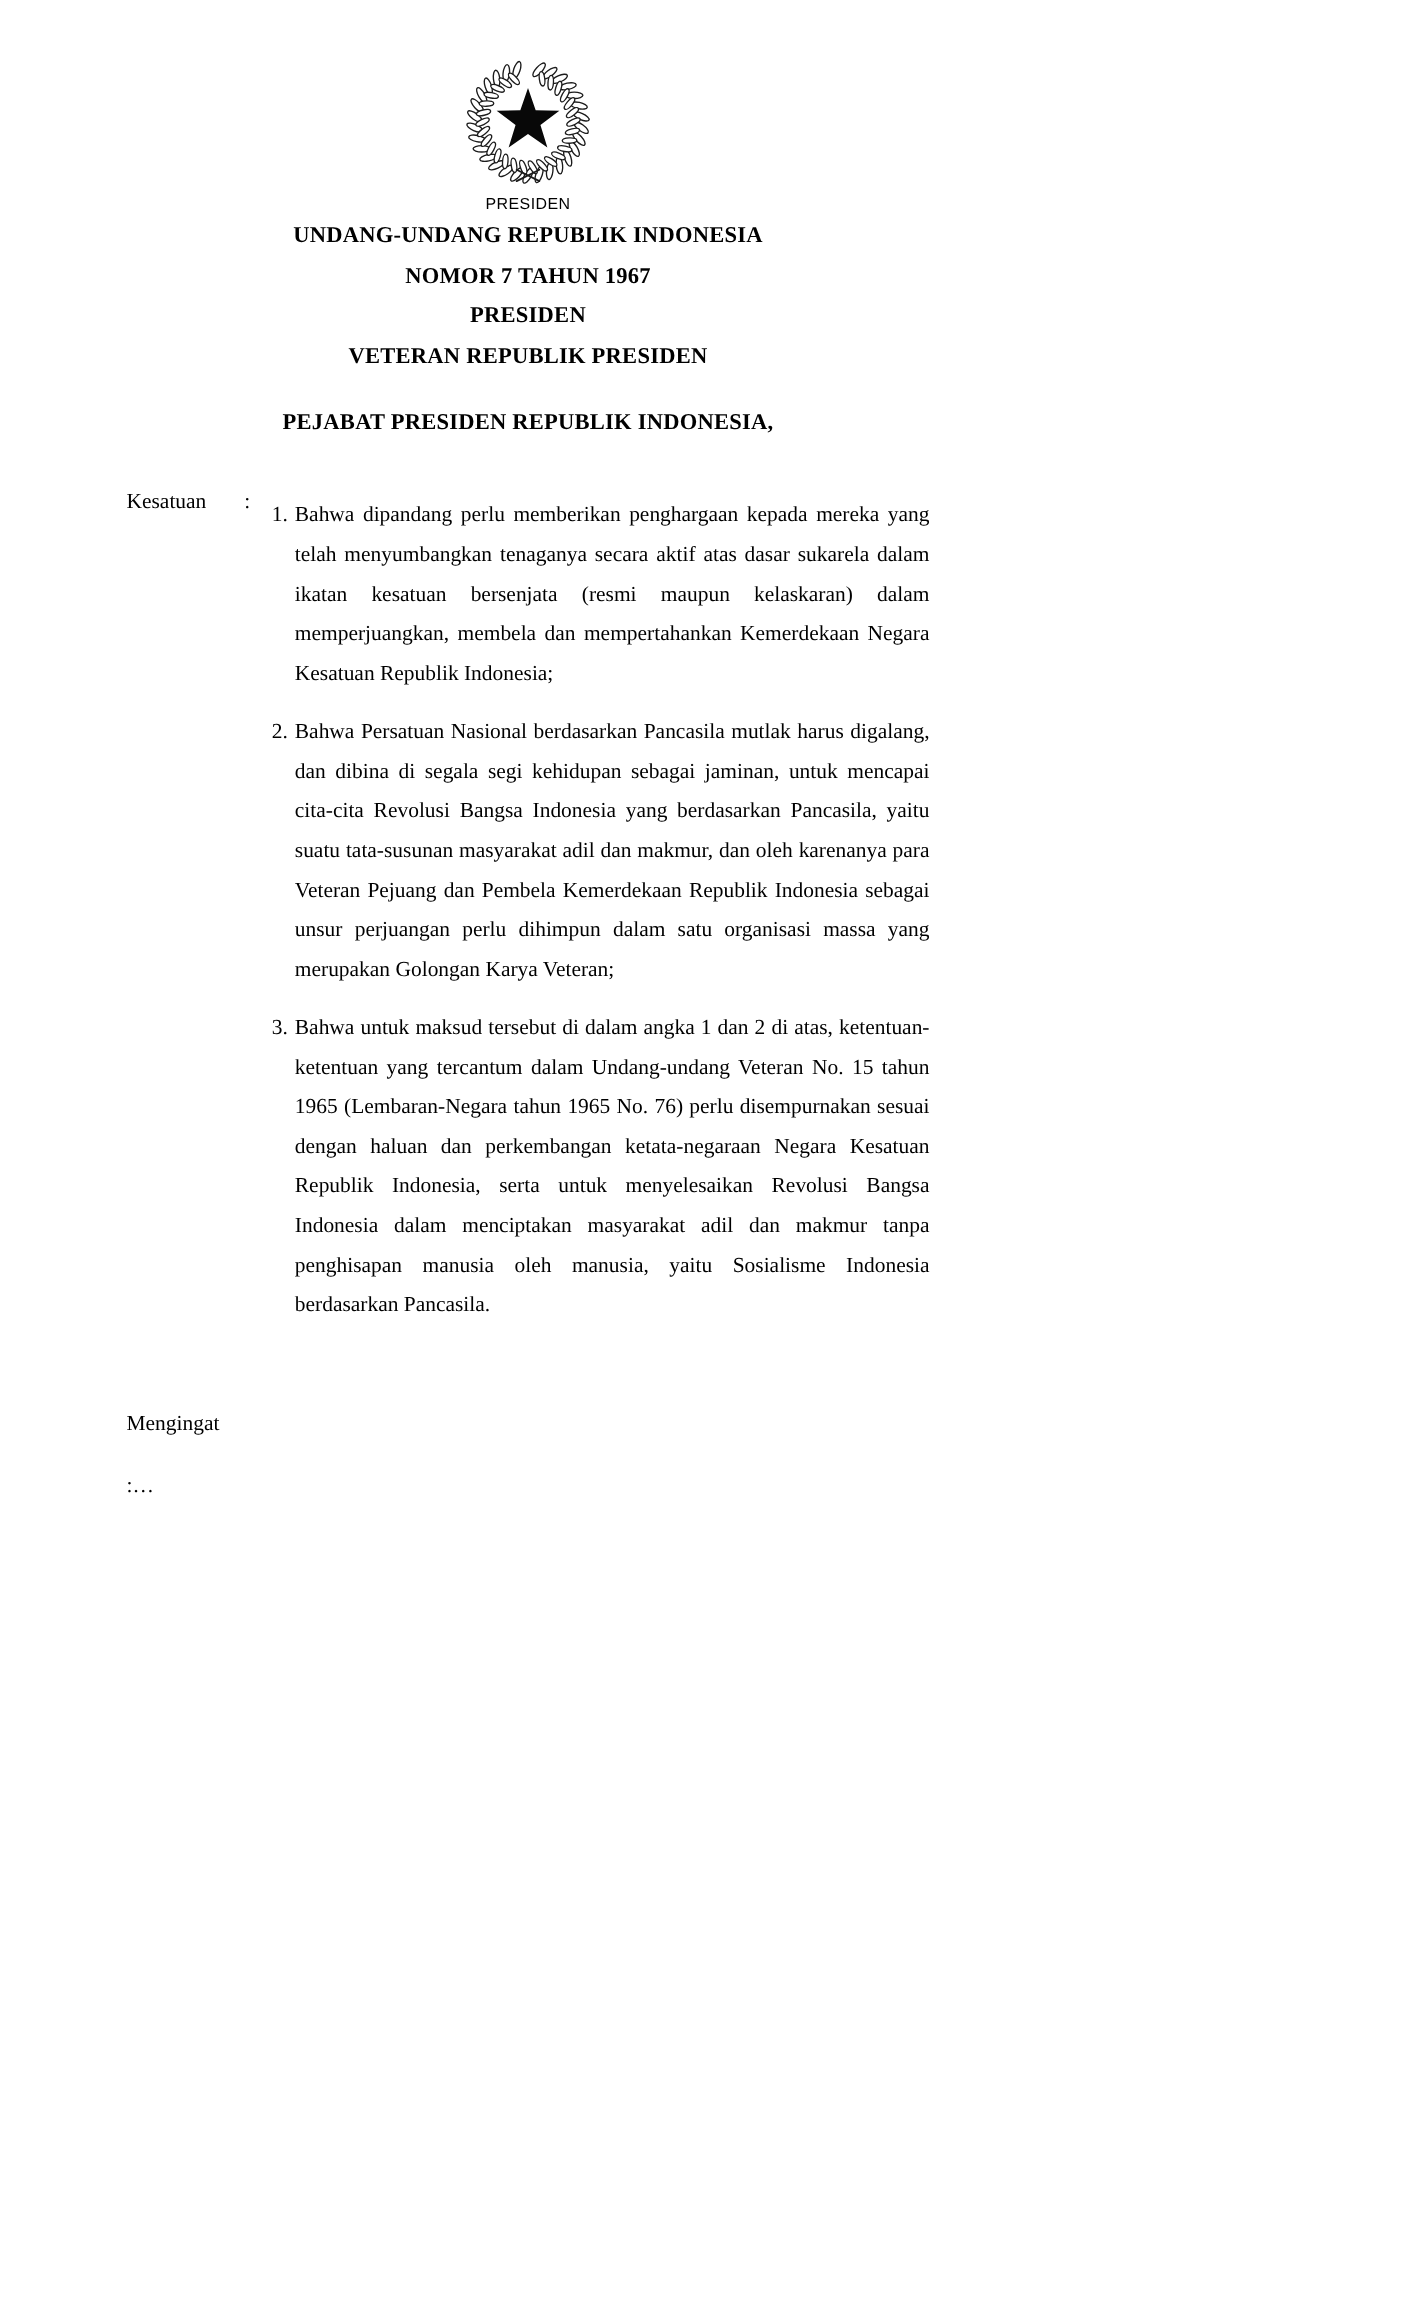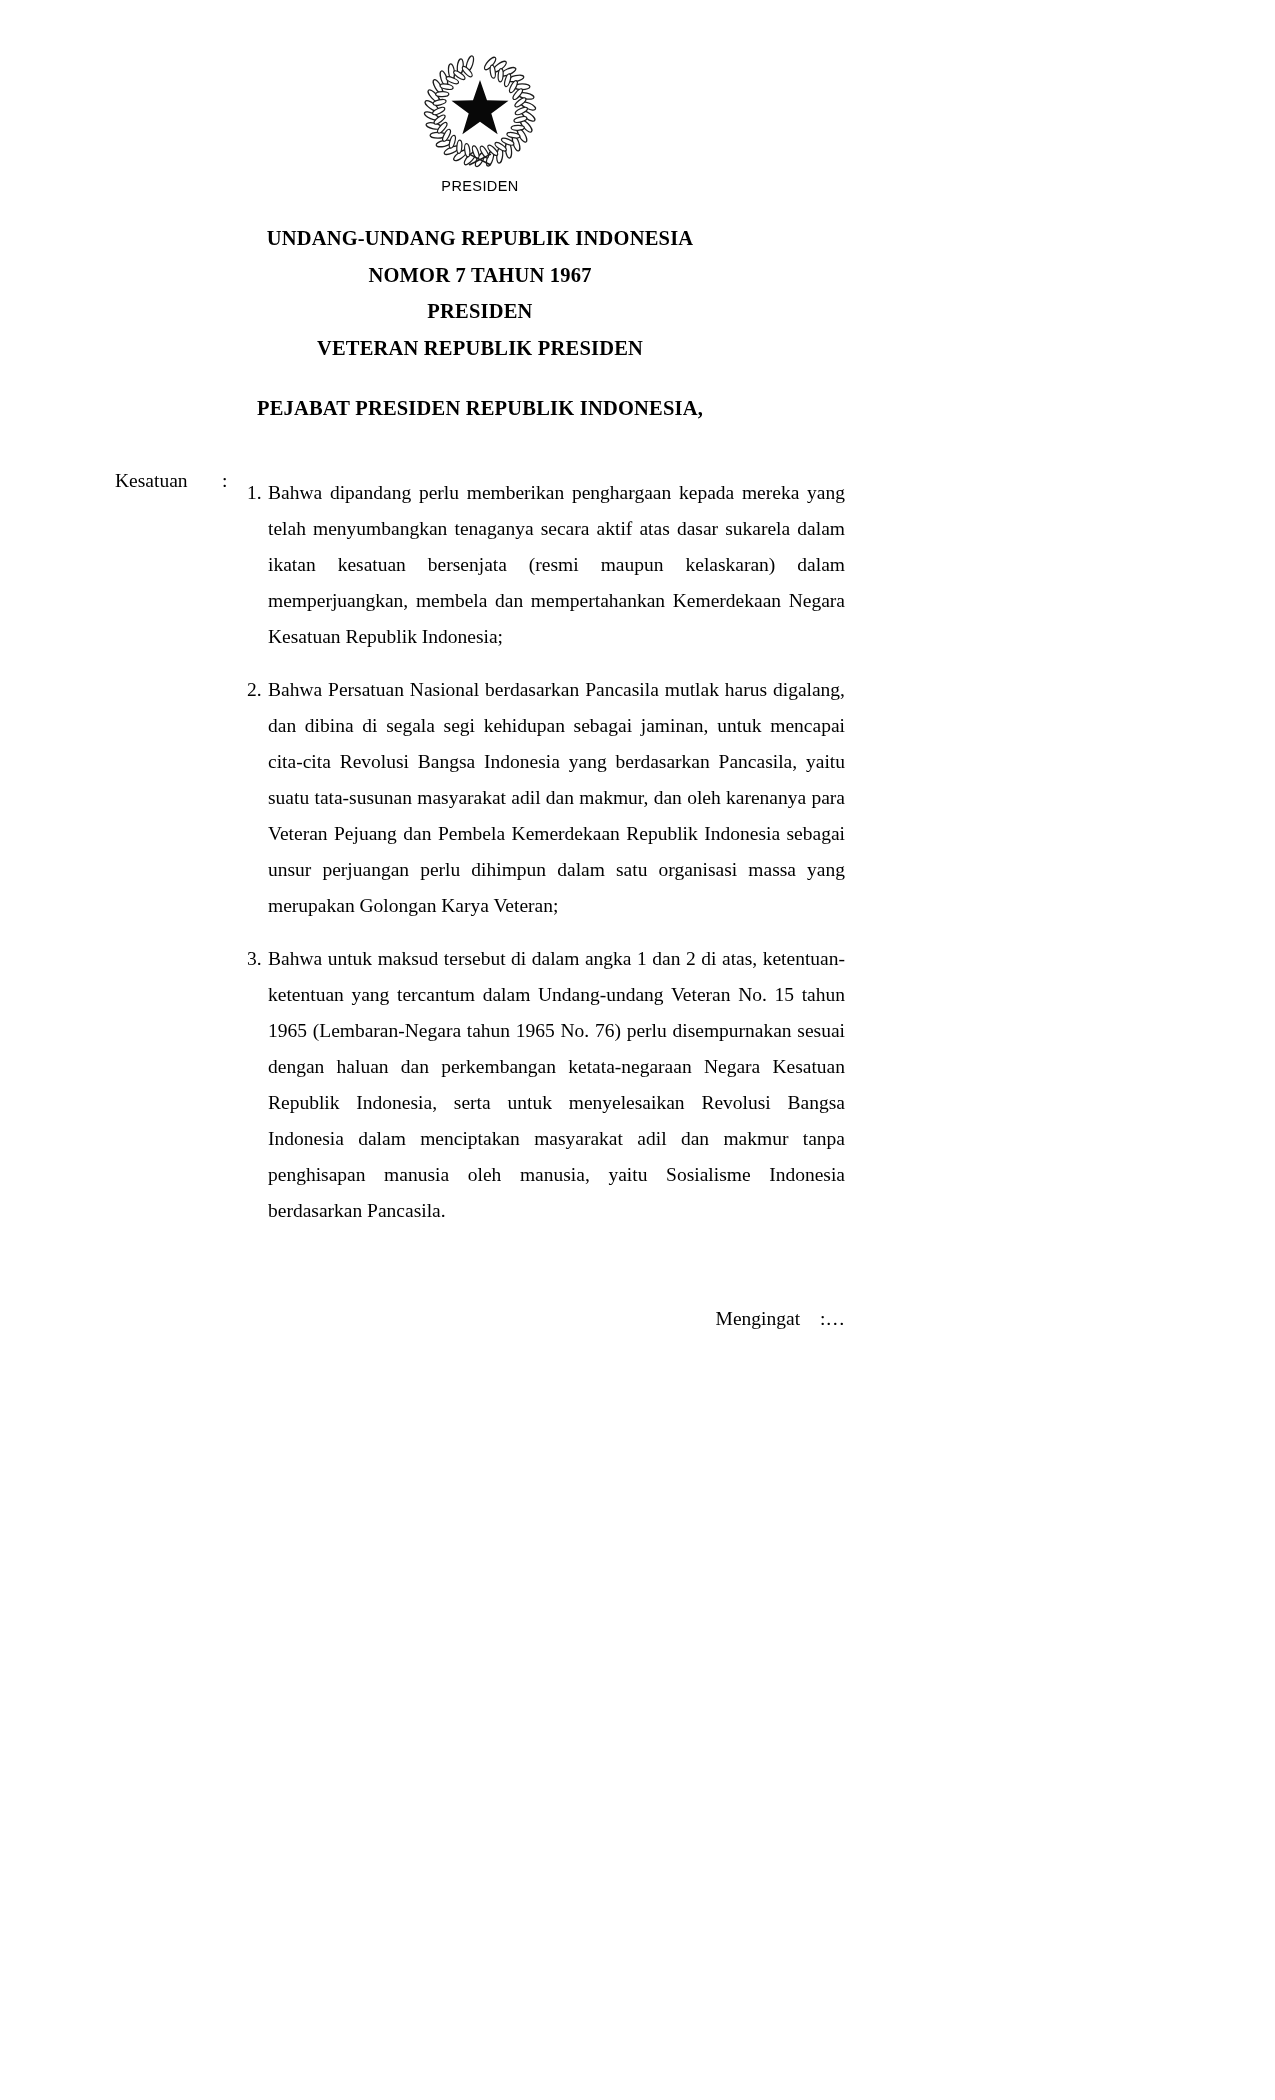--- a/index.html
+++ b/index.html
@@ -34,21 +34,20 @@
   }
   .letterhead-text {
     margin-top: 2px;
     font-family: "Liberation Sans", sans-serif;
     font-size: 14.5px;
     line-height: 20px;
     letter-spacing: 0.4px;
     text-align: center;
   }
   .title-block {
-    margin-top: 24px;
     font-weight: bold;
     font-size: 20.5px;
     line-height: 36.5px;
     text-align: center;
     letter-spacing: 0.2px;
   }
   .invocation {
     margin-top: 33px;
     font-weight: bold;
     font-size: 20.5px;
@@ -87,20 +86,21 @@
     margin: 12px 0 0 21px;
     text-align: justify;
   }
   .footer-line {
     display: flex;
     justify-content: flex-end;
     gap: 20px;
     margin-top: 72px;
     font-size: 19.5px;
     line-height: 36px;
+    flex-direction: column;
   }
 </style>
 </head>
 <body>
 
 <div class="page">
   <div class="content">
 
     <div class="emblem-wrap">
       <svg class="emblem" viewBox="0 0 120 120" aria-hidden="true">

